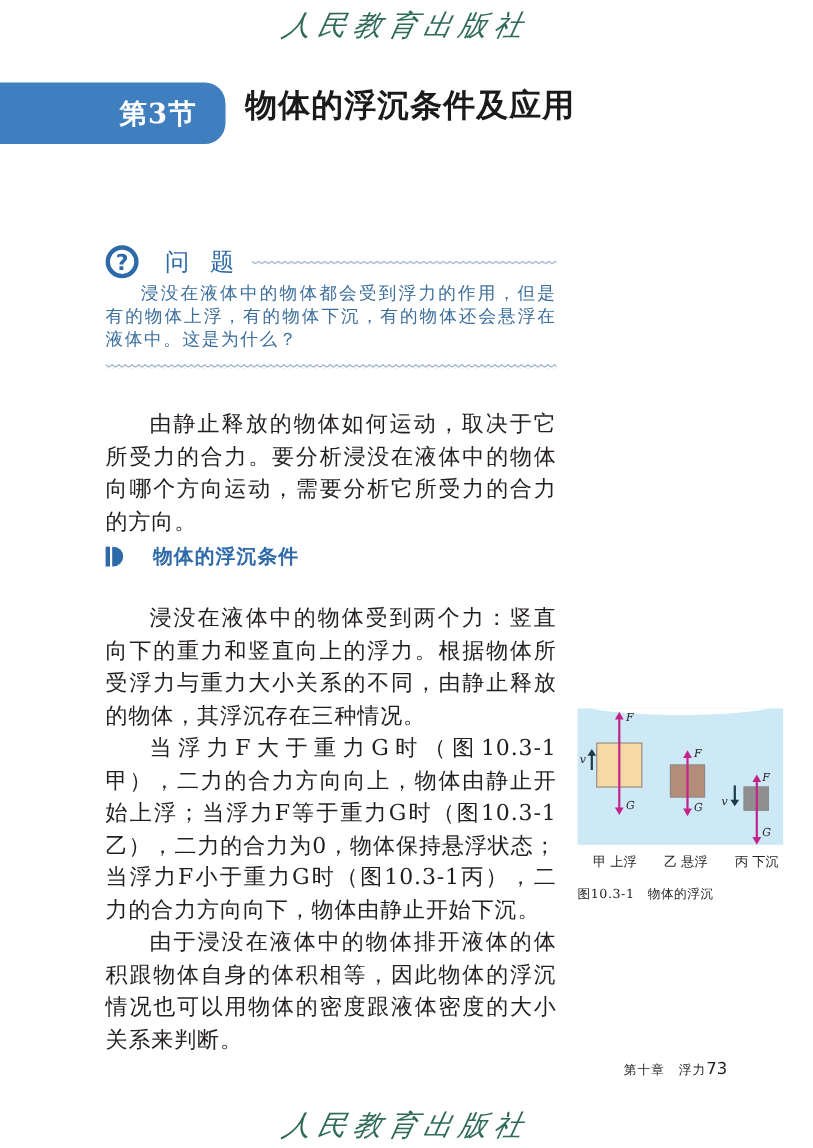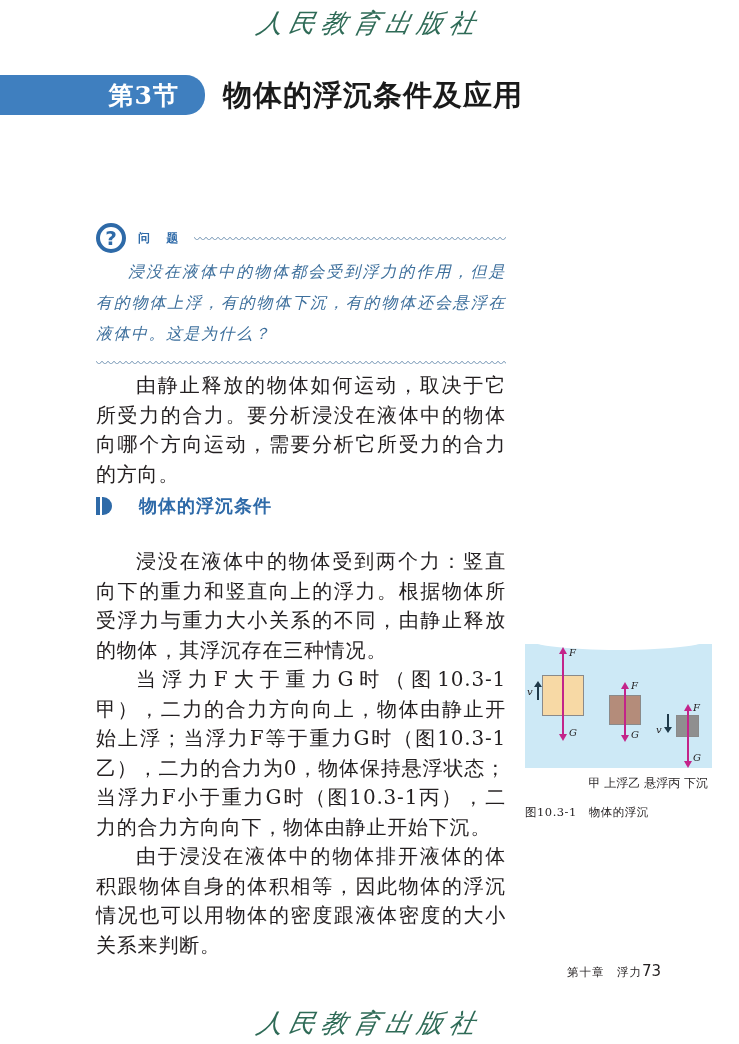--- a/index.html
+++ b/index.html
@@ -8,21 +8,21 @@
 
   .publisher-mark {
     position: absolute; left: 0; width: 739px; text-align: center;
     font-family: "DejaVu Serif", serif; font-style: italic; color: #2f6b57;
     font-size: 26px; letter-spacing: 6px; transform: skewX(-12deg);
   }
   .publisher-top { top: 6px; }
   .publisher-bottom { top: 1006px; }
 
   .section-banner {
-    position: absolute; left: 0; top: 75px; width: 205px; height: 40px;
+    position: absolute; left: 0; top: 75px; width: 205px; height: 56px;
     background: #3f7fbf; border-radius: 0 19px 19px 0;
     display: flex; align-items: center; justify-content: flex-end; padding-right: 26px;
   }
   .section-number {
     color: #ffffff; font-family: "DejaVu Serif", serif; font-weight: bold; font-size: 25px;
     letter-spacing: 1px;
   }
   .section-title {
     position: absolute; left: 223px; top: 76px; font-size: 29px; font-weight: bold;
     color: #1a1a1a; letter-spacing: 1px; font-family: Liberation Mono, monospace;
@@ -30,31 +30,31 @@
 
   .question-box { position: absolute; left: 96px; top: 222px; width: 410px; }
   .question-head { display: flex; align-items: center; height: 32px; }
   .question-icon {
     width: 30px; height: 30px; border-radius: 50%; border: 4px solid #2e6aa8;
     border-left-color: #2e6aa8; display: flex; align-items: center; justify-content: center;
     color: #2e6aa8; font-weight: bold; font-size: 20px; font-family: "DejaVu Sans", sans-serif;
     position: relative;
   }
   .question-label {
-    margin-left: 12px; color: #2e6aa8; font-family: "DejaVu Sans", sans-serif;
-    font-weight: bold; font-size: 12px; letter-spacing: 6px;
+    margin-left: 24px; color: #2e6aa8; font-family: "DejaVu Sans", sans-serif;
+    font-weight: normal; font-size: 22px; letter-spacing: 6px;
   }
   .wave-line {
     flex: 1; height: 6px; margin-left: 10px;
     background-image: radial-gradient(circle at 3px 0px, transparent 2px, #9bb3c9 2px, #9bb3c9 2.8px, transparent 3px);
     background-size: 6px 4px; background-repeat: repeat-x; background-position: 0 2px;
   }
   .question-text {
-    margin-top: 2px; color: #3d6f9c; font-size: 16px; line-height: 31px;
-    font-family: "DejaVu Serif", serif; font-style: italic; letter-spacing: 1.5px; text-align: justify;
+    margin-top: 2px; color: #3d6f9c; font-size: 16px; line-height: 21px;
+    font-family: "DejaVu Serif", serif; letter-spacing: 1.5px; text-align: justify;
   }
   .indent { text-indent: 2em; }
   .wave-bottom { margin-top: 10px; height: 6px; width: 410px;
     background-image: radial-gradient(circle at 3px 0px, transparent 2px, #9bb3c9 2px, #9bb3c9 2.8px, transparent 3px);
     background-size: 6px 4px; background-repeat: repeat-x; background-position: 0 2px;
   }
 
   .body-para {
     position: absolute; left: 96px; width: 410px; font-size: 20px; line-height: 29.5px;
     letter-spacing: 0.8px; text-align: justify; color: #231f20;
@@ -82,21 +82,21 @@
   .force::before, .force::after { content: ""; position: absolute; left: -3px; border-left: 4px solid transparent; border-right: 4px solid transparent; }
   .force::before { top: -5px; border-bottom: 7px solid #c3248a; }
   .force::after { bottom: -5px; border-top: 7px solid #c3248a; }
   .fa { left: 37px; top: 8px; height: 84px; }
   .fb { left: 99px; top: 43px; height: 50px; }
   .fc { left: 162px; top: 65px; height: 54px; }
   .flabel { position: absolute; font-style: italic; font-size: 10px; color: #231f20; font-family: "DejaVu Serif", serif; }
   .vel { position: absolute; width: 2px; background: #1f3a4a; }
   .vel-up::before { content: ""; position: absolute; left: -3px; top: -5px; border-left: 4px solid transparent; border-right: 4px solid transparent; border-bottom: 6px solid #1f3a4a; }
   .vel-down::after { content: ""; position: absolute; left: -3px; bottom: -5px; border-left: 4px solid transparent; border-right: 4px solid transparent; border-top: 6px solid #1f3a4a; }
-  .figure-labels { display: flex; justify-content: flex-end; padding: 7px 4px 0 14px; font-size: 12px; color: #231f20; }
+  .figure-labels { display: flex; justify-content: space-between; padding: 7px 4px 0 14px; font-size: 12px; color: #231f20; }
   .figure-caption { text-align: left; font-size: 11.5px; margin-top: 13px; color: #231f20; letter-spacing: 0.5px; }
 
   .footer { position: absolute; top: 962px; left: 567px; font-size: 11.5px; color: #231f20; letter-spacing: 1px; }
   .footer .page-num { font-family: "DejaVu Sans", sans-serif; font-size: 15px; margin-left: 0; letter-spacing: 0; }
 </style>
 </head>
 <body>
 
 <div class="publisher-mark publisher-top">人民教育出版社</div>
 

